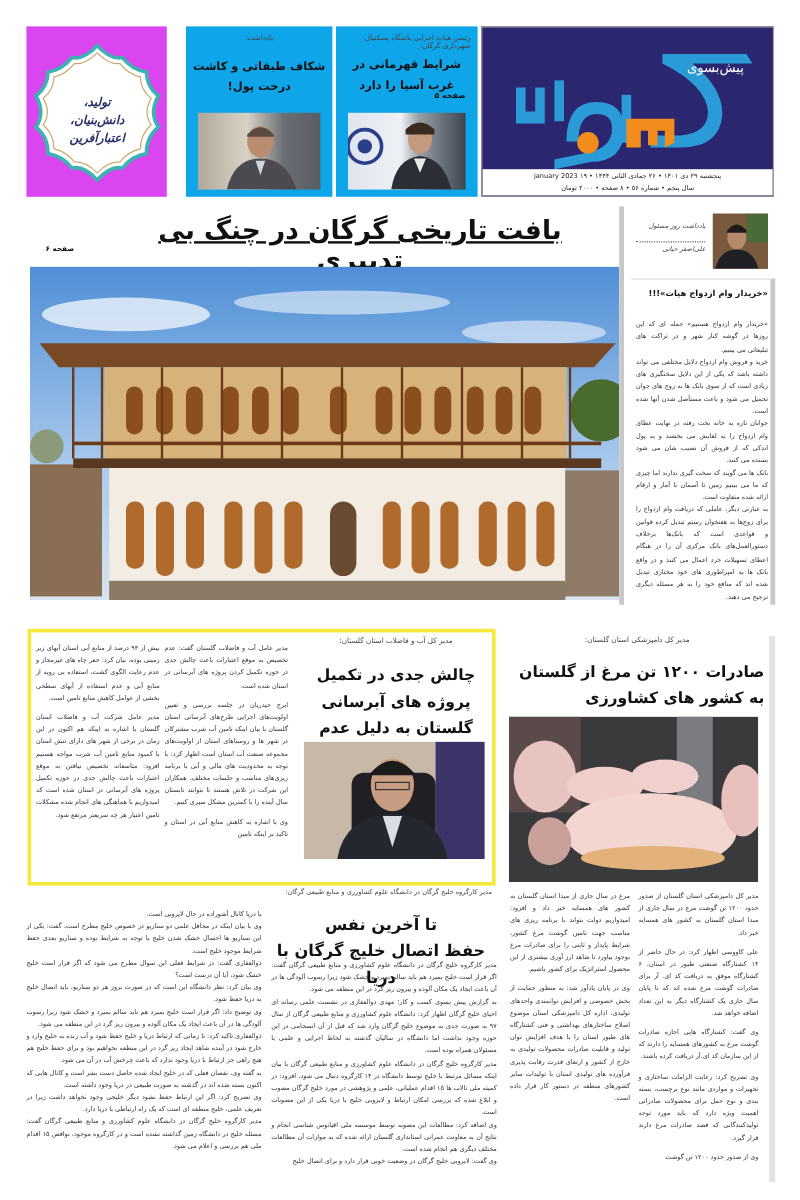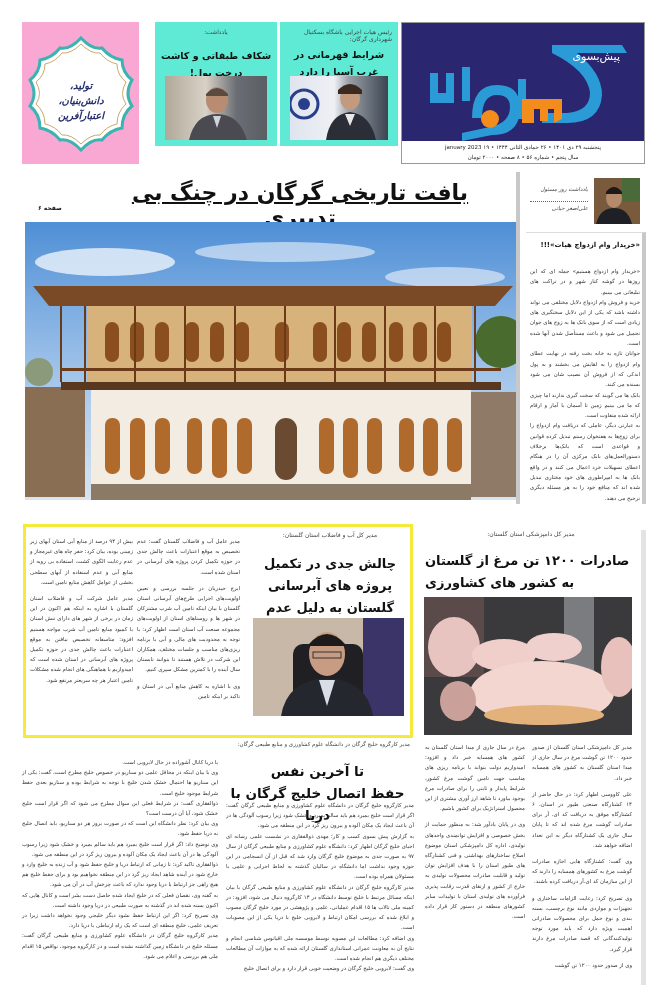--- a/index.html
+++ b/index.html
@@ -7,30 +7,30 @@
   body { font-family: "DejaVu Sans", sans-serif; color: #111; position: relative; }
   .abs { position: absolute; }
   .center { text-align: center; }
 
   
   #masthead { left: 401px; top: 22px; width: 244px; height: 142px; background: #2a2670; border: 1px solid #999; overflow: hidden; }
   #masthead .tagline { position: absolute; right: 24px; top: 27px; color: #fff; font-size: 11px; font-weight: normal; direction: rtl; }
   #masthead svg { position: absolute; left: 0; top: 0; }
   #masthead .dateline { position: absolute; left: 0; right: 0; bottom: 0; height: 22px; background: #fff; color: #222; font-size: 5.5px; line-height: 10px; padding-top: 1px; direction: rtl; text-align: center; }
 
-  .teaser { background: #5eead4; top: 22px; height: 124px; overflow: hidden; }
+  .teaser { background: #0ea5e9; top: 22px; height: 142px; overflow: hidden; }
   #teaser-football { left: 280px; width: 118px; }
   #teaser-note { left: 155px; width: 122px; }
   .teaser .kicker { font-size: 6px; color: #444; padding: 6px 6px 0 6px; direction: rtl; }
   .teaser .kicker.center { text-align: center; }
   .teaser .headline { font-size: 9.5px; font-weight: bold; line-height: 17px; padding: 4px 5px 0; direction: rtl; text-align: center; }
   .teaser .page-ref { font-size: 6.5px; font-weight: bold; direction: rtl; padding: 2px 10px 0; }
   .teaser .photo { position: absolute; left: 10px; right: 10px; bottom: 6px; height: 64px; }
 
-  #slogan { left: 22px; top: 22px; width: 117px; height: 142px; background: #f9a8d4; }
+  #slogan { left: 22px; top: 22px; width: 117px; height: 142px; background: #d946ef; }
   #slogan svg { position: absolute; left: 4px; top: 12px; }
   #slogan .lines { position: absolute; left: 24px; width: 70px; top: 56px; color: #27306b; font-family: "DejaVu Serif", serif; font-style: italic; font-weight: bold; font-size: 10px; line-height: 15px; text-align: center; direction: rtl; }
 
   
   #main-headline { left: 120px; top: 180px; width: 360px; font-size: 22px; font-weight: bold; text-align: center; direction: rtl; text-decoration: underline; }
   #main-page-ref { left: 38px; top: 204px; font-size: 6px; font-weight: bold; direction: rtl; }
   #main-photo { left: 25px; top: 222px; width: 491px; height: 278px; overflow: hidden; }
 
   
   #col-divider { left: 516px; top: 172px; width: 4px; height: 332px; background: #c8c8c8; }
@@ -38,21 +38,21 @@
   #columnist-label { left: 528px; top: 186px; width: 60px; font-size: 5.5px; font-style: italic; color: #444; direction: rtl; text-align: right; }
   #columnist-sep { left: 530px; top: 201px; width: 58px; border-top: 1px dotted #666; }
   #columnist-name { left: 528px; top: 205px; width: 60px; font-size: 5.5px; font-style: italic; color: #444; direction: rtl; text-align: right; }
   #column-box { left: 526px; top: 232px; width: 120px; height: 272px; border-right: 4px solid #c8c8c8; border-top: 1px solid #ddd; }
   #column-title { left: 530px; top: 241px; width: 110px; font-size: 7px; font-weight: bold; direction: rtl; text-align: right; }
   #column-body { left: 530px; top: 266px; width: 110px; font-size: 5.4px; line-height: 10.3px; color: #333; direction: rtl; text-align: justify; }
   #column-body p { margin-bottom: 0; }
 
   
   #poultry-kicker { left: 425px; top: 530px; width: 212px; font-size: 6px; color: #444; text-align: center; direction: rtl; }
-  #poultry-headline { left: 425px; top: 550px; width: 212px; font-size: 13px; font-weight: bold; line-height: 22px; text-align: left; direction: rtl; }
+  #poultry-headline { left: 425px; top: 550px; width: 212px; font-size: 13px; font-weight: bold; line-height: 22px; text-align: right; direction: rtl; }
   #poultry-photo { left: 424px; top: 597px; width: 208px; height: 138px; overflow: hidden; }
   #poultry-divider { left: 641px; top: 530px; width: 5px; height: 455px; background: #e3e3e3; }
   .poultry-col { top: 742px; width: 100px; font-size: 5.4px; line-height: 10.2px; color: #333; direction: rtl; text-align: justify; }
   .poultry-col p { margin-bottom: 6px; }
   #poultry-col-1 { left: 532px; }
   #poultry-col-2 { left: 425px; }
 
   
   #water-box { left: 23px; top: 524px; width: 390px; height: 214px; border: 3px solid #f5ea3a; }
   #water-kicker { left: 250px; top: 531px; width: 160px; font-size: 6px; color: #444; text-align: center; direction: rtl; }

